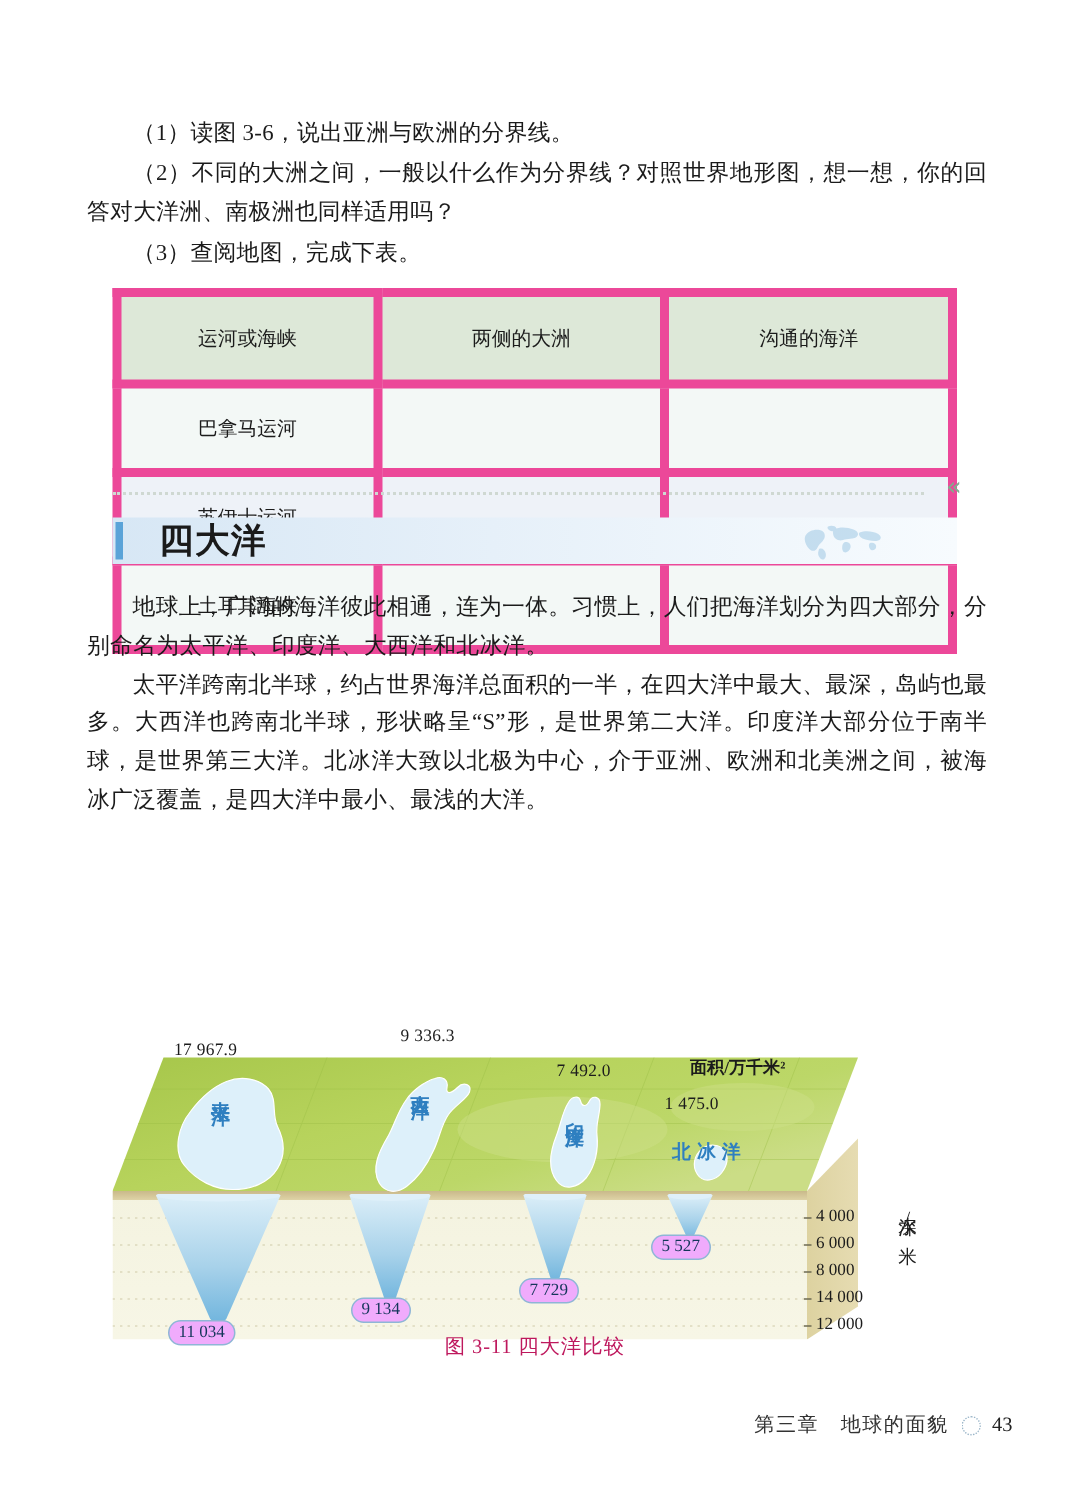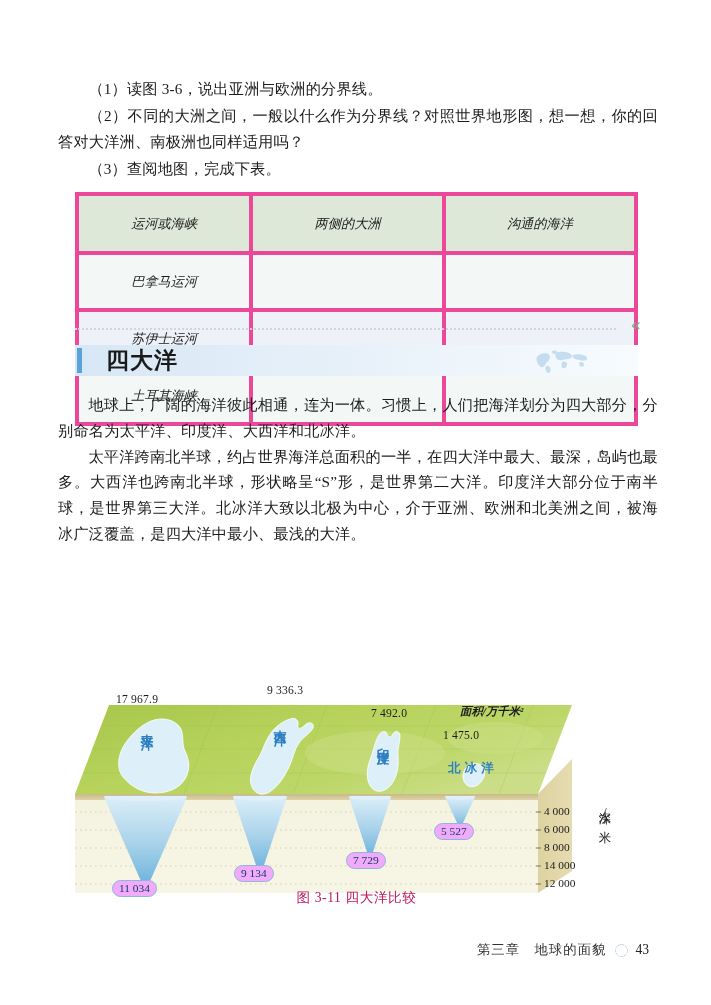--- a/index.html
+++ b/index.html
@@ -44,28 +44,27 @@
     left: 75px;
     top: 192px;
     width: 563px;
   }
   table.data {
     border-collapse: collapse;
     width: 100%;
     table-layout: fixed;
   }
   table.data th, table.data td {
-    border: 4px solid #ec4899;
+    border: 6px solid #ec4899;
     height: 29px;
     font-size: 13.2px;
     font-weight: normal;
     text-align: center;
     vertical-align: middle;
     padding: 12px;
-    font-style: italic;
   }
   table.data thead th {
     background: #dde8d8;
     color: #1b1b1b;
     height: 31px;
   }
   table.data tbody tr:nth-child(odd)  td { background: #f3f8f6; }
   table.data tbody tr:nth-child(even) td { background: #eef2f8; }
   table.data col.c1 { width: 31.2%; }
   table.data col.c2 { width: 34.4%; }
@@ -175,21 +174,20 @@
     color: #1c1c1c;
     white-space: nowrap;
     letter-spacing: 0.2px;
   }
   .area-unit {
     position: absolute;
     font-size: 11.4px;
     color: #1b1b1b;
     white-space: nowrap;
     font-weight: bold;
-    font-style: italic;
   }
   .ocean-name {
     position: absolute;
     font-size: 12.6px;
     color: #2e7fc0;
     writing-mode: vertical-rl;
     text-orientation: upright;
     letter-spacing: 2px;
     white-space: nowrap;
     font-weight: bold;
@@ -228,21 +226,21 @@
   
   .footer {
     position: absolute;
     left: 0;
     right: 0;
     top: 938px;
     height: 24px;
     display: flex;
     justify-content: flex-end;
     align-items: center;
-    padding-right: 62px;
+    padding-right: 36px;
     font-size: 13.4px;
     color: #333333;
   }
   .footer .chap { letter-spacing: 1px; }
   .footer .sep {
     display: inline-block;
     width: 11px;
     height: 11px;
     margin: 0 7px 0 9px;
     border-radius: 50%;

